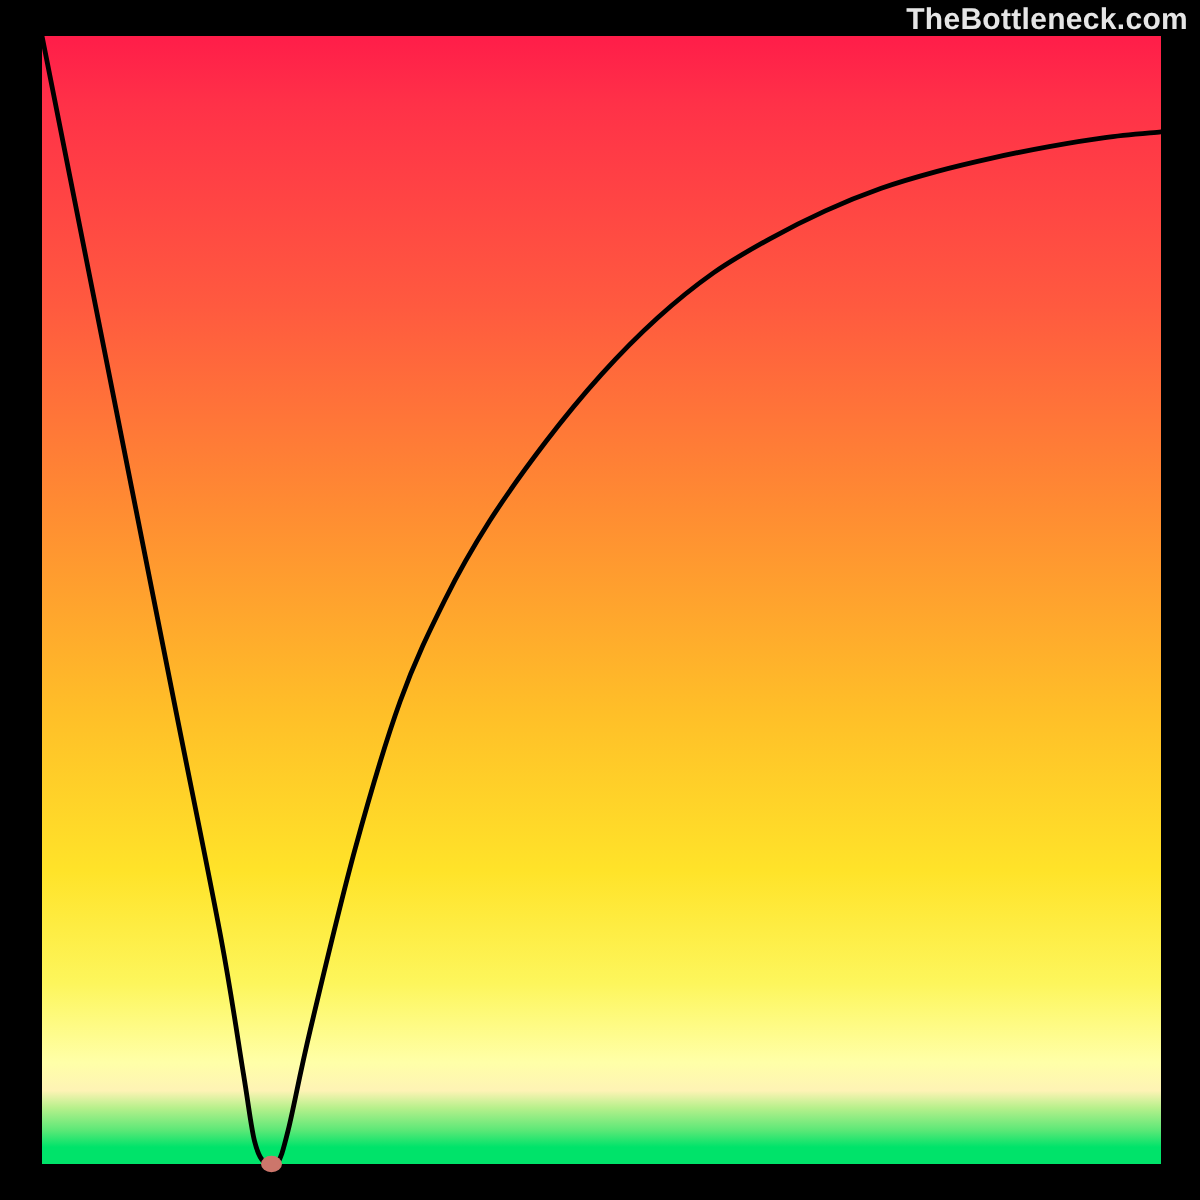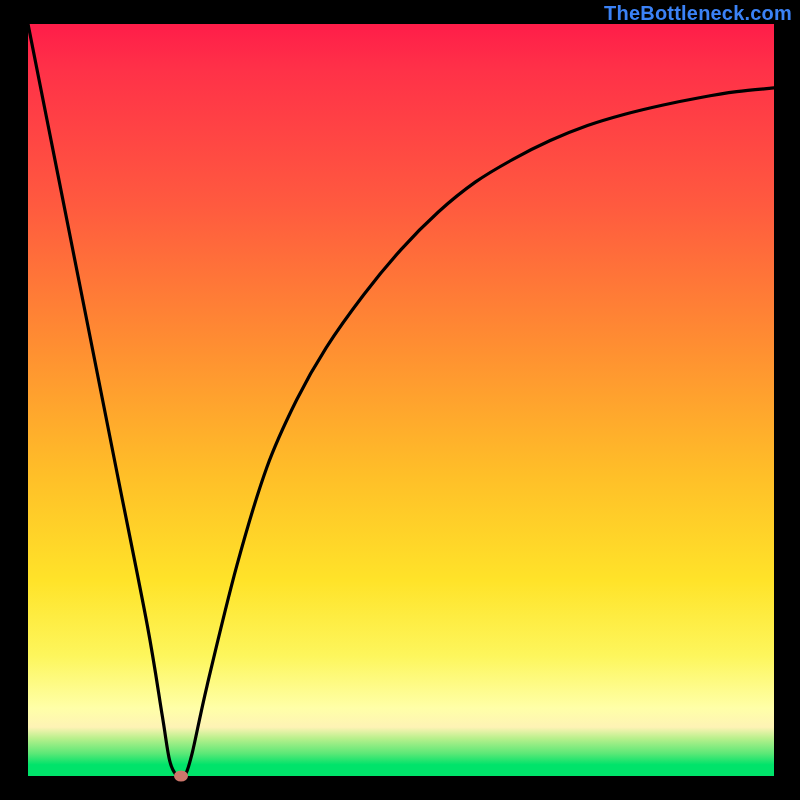--- a/index.html
+++ b/index.html
@@ -14,21 +14,21 @@
   .frame {
     position: relative;
     width: 800px;
     height: 800px;
     background: #000;
   }
   .watermark {
     position: absolute;
     top: 2px;
     right: 8px;
-    color: #3b82f6;
+    color: #e5e5e5;
     font-size: 20px;
     font-weight: 600;
     letter-spacing: 0.2px;
     z-index: 4;
     user-select: none;
   }
   .plot-area {
     position: absolute;
     left: 28px;
     top: 24px;

